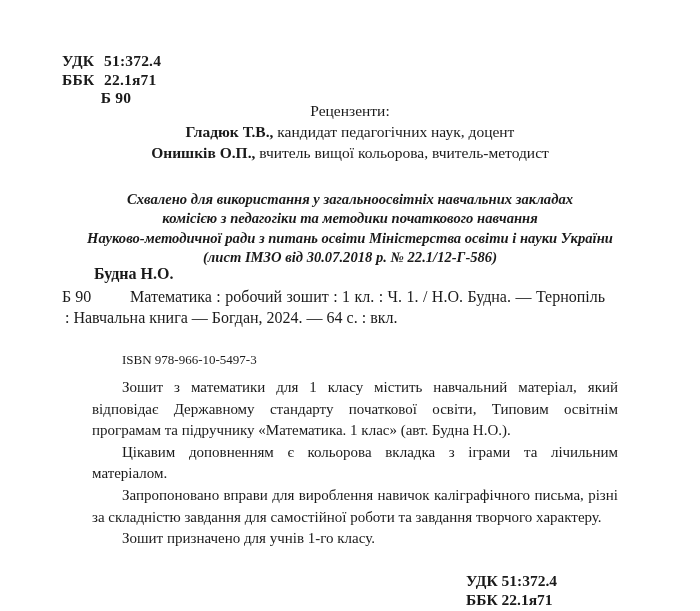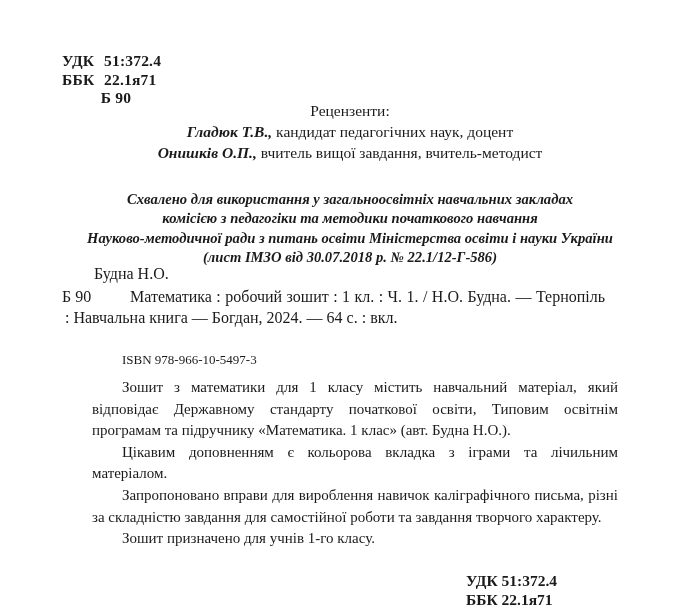--- a/index.html
+++ b/index.html
@@ -46,21 +46,21 @@
     position: absolute;
     left: 0;
     top: 100px;
     width: 700px;
     text-align: center;
     font-size: 15.5px;
     line-height: 21px;
   }
   .reviewers-title { display: block; }
   .reviewer-line { display: block; white-space: nowrap; }
-  .reviewer-name { font-style: italic; font-weight: bold; }
+  .reviewer-name { font-weight: bold; }
 
   
   .approval {
     position: absolute;
     left: 0;
     top: 190px;
     width: 700px;
     text-align: center;
     font-style: italic;
     font-weight: bold;
@@ -73,21 +73,21 @@
   .biblio {
     position: absolute;
     left: 62px;
     top: 263px;
     width: 570px;
     font-size: 16px;
     line-height: 21.5px;
   }
   .biblio-author {
     display: block;
-    font-weight: normal;
+    font-weight: bold;
     margin-left: 32px;
   }
   .biblio-body {
     display: block;
     position: relative;
     margin-top: 1px;
   }
   .biblio-mark {
     position: absolute;
     left: 0;
@@ -143,21 +143,21 @@
 
   <div class="class-block">
     <span class="class-row"><span class="code-label">УДК</span><span>51:372.4</span></span>
     <span class="class-row"><span class="code-label">ББК</span><span>22.1я71</span></span>
     <span class="class-row centered">Б 90</span>
   </div>
 
   <div class="reviewers">
     <span class="reviewers-title">Рецензенти:</span>
     <span class="reviewer-line"><span class="reviewer-name">Гладюк Т.В.,</span> <span>кандидат педагогічних наук, доцент</span></span>
-    <span class="reviewer-line"><span class="reviewer-name">Онишків О.П.,</span> <span>вчитель вищої завдання, вчитель-методист</span></span>
+    <span class="reviewer-line"><span class="reviewer-name">Онишків О.П.,</span> <span>вчитель вищої кольорова, вчитель-методист</span></span>
   </div>
 
   <div class="approval">
     <span class="approval-line">Схвалено для використання у загальноосвітніх навчальних закладах</span>
     <span class="approval-line">комісією з педагогіки та методики початкового навчання</span>
     <span class="approval-line">Науково-методичної ради з питань освіти Міністерства освіти і науки України</span>
     <span class="approval-line">(лист ІМЗО від 30.07.2018 р. № 22.1/12-Г-586)</span>
   </div>
 
   <div class="biblio">

